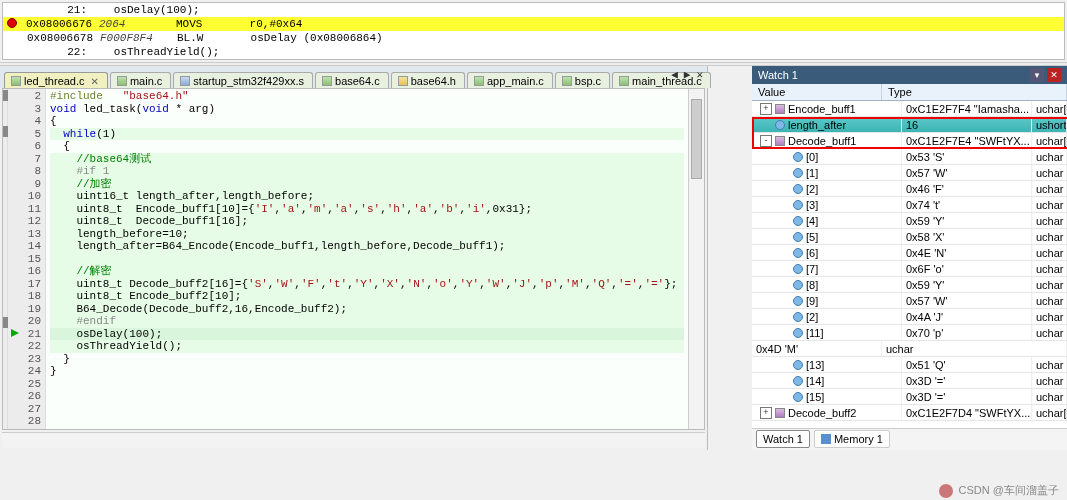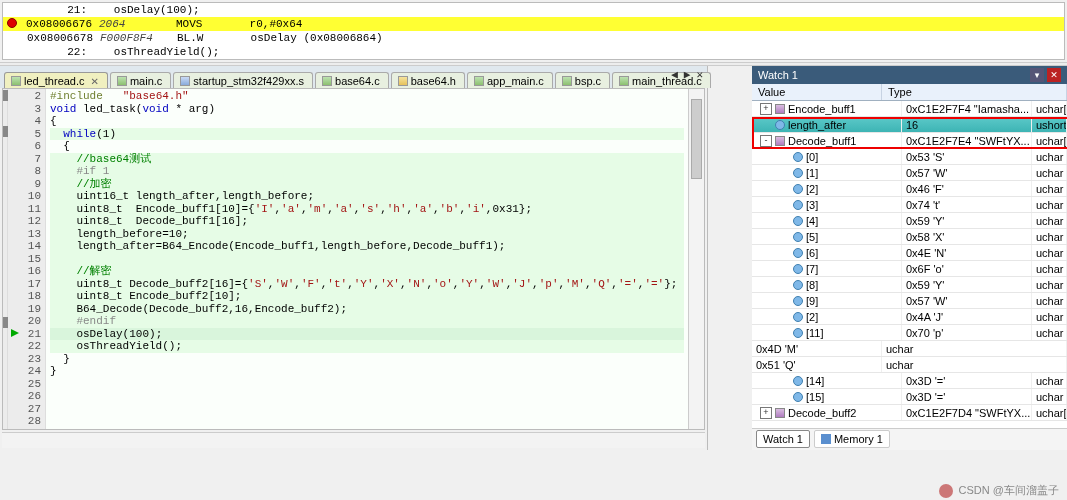--- a/index.html
+++ b/index.html
@@ -319,20 +319,25 @@
             <span>[11]</span>
           </div>
           <div class="wc-val">0x70 'p'</div>
           <div class="wc-type">uchar</div>
         </div>
         <div class="wrow">
           <div class="wc-val">0x4D 'M'</div>
           <div class="wc-type">uchar</div>
         </div>
         <div class="wrow">
+          <div class="wc-name" style="padding-left:26px">
+            <span style="width:12px"></span>
+            <span class="brick var"></span>
+            <span>[13]</span>
+          </div>
           <div class="wc-val">0x51 'Q'</div>
           <div class="wc-type">uchar</div>
         </div>
         <div class="wrow">
           <div class="wc-name" style="padding-left:26px">
             <span style="width:12px"></span>
             <span class="brick var"></span>
             <span>[14]</span>
           </div>
           <div class="wc-val">0x3D '='</div>

